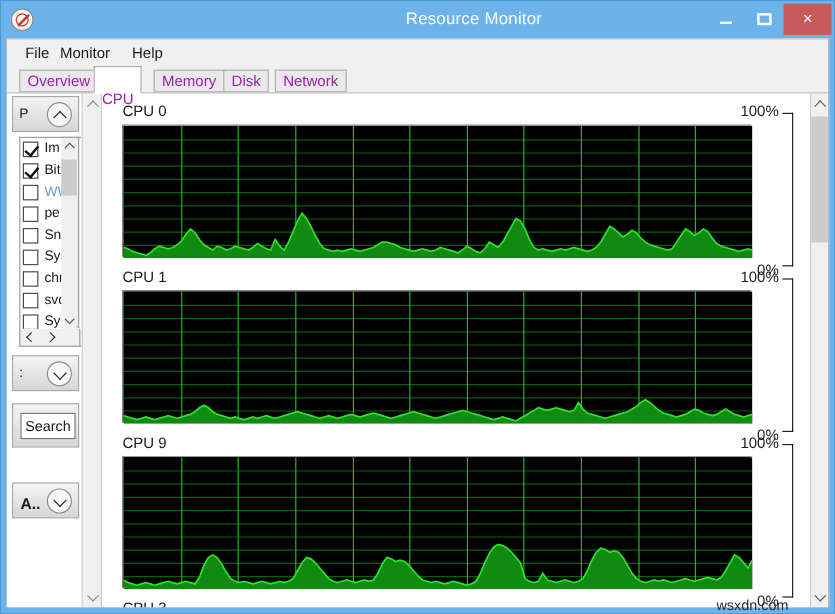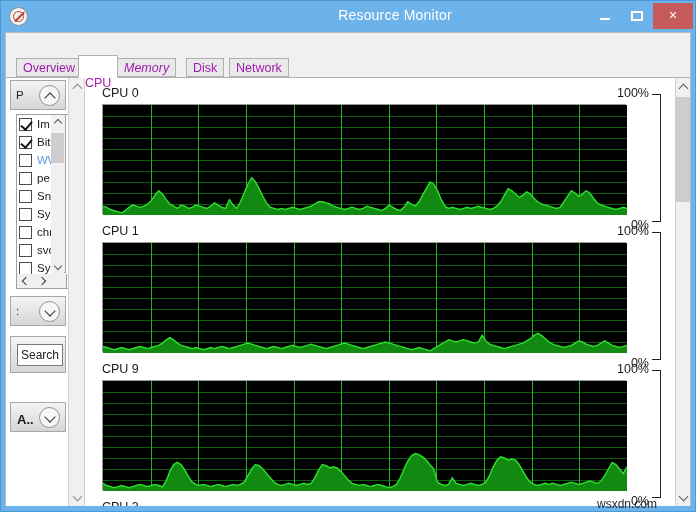--- a/index.html
+++ b/index.html
@@ -145,21 +145,21 @@
   .tab.active {
     top: 0px;
     height: 23px;
     background: #ffffff;
     border-bottom: 1px solid #ffffff;
     padding-top: 20px;
     z-index: 3;
   }
   #tab-overview { left: 10px; }
   #tab-cpu      { left: 72px; }
-  #tab-memory   { left: 111px; font-style: italic; }
+  #tab-memory   { left: 122px; }
   #tab-disk     { left: 180px; }
   #tab-network  { left: 223px; }
 
   
   #pagebody {
     position: absolute;
     left: 0; top: 44px;
     width: 684px; height: 428px;
     background: #ffffff;
     border-top: 1px solid #b0b0b0;
@@ -511,20 +511,25 @@
     <div id="btn-max" class="win-btn">
       <div class="glyph-max"></div>
     </div>
     <div id="btn-close" class="win-btn">
       <div class="glyph-close">×</div>
     </div>
   </div>
 
   <div id="client">
 
+    <div id="menubar">
+      <div id="menu-file" class="menu-item">File</div>
+      <div id="menu-monitor" class="menu-item">Monitor</div>
+      <div id="menu-help" class="menu-item">Help</div>
+    </div>
 
     <div id="tabstrip">
       <div id="tab-overview" class="tab">Overview</div>
       <div id="tab-cpu" class="tab active">CPU</div>
       <div id="tab-memory" class="tab">Memory</div>
       <div id="tab-disk" class="tab">Disk</div>
       <div id="tab-network" class="tab">Network</div>
     </div>
 
     <div id="pagebody">

